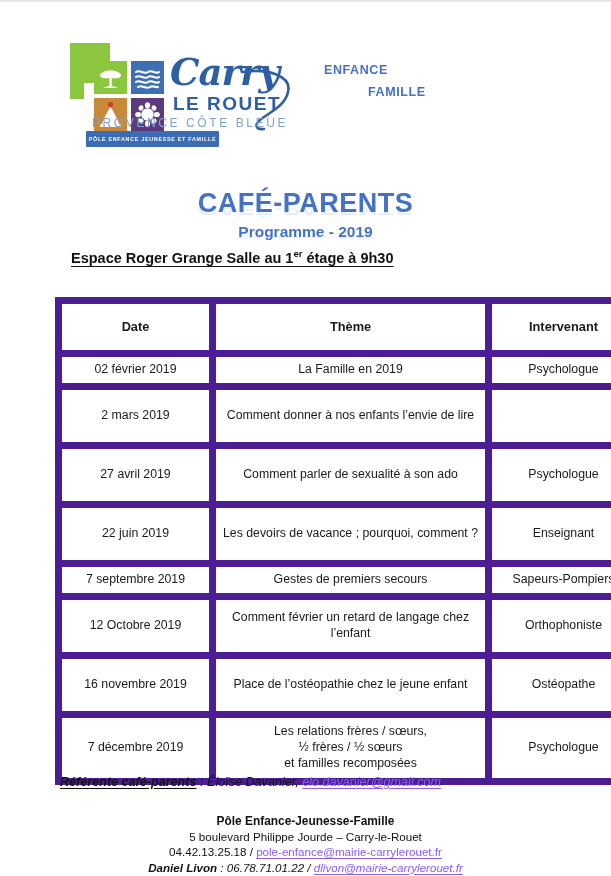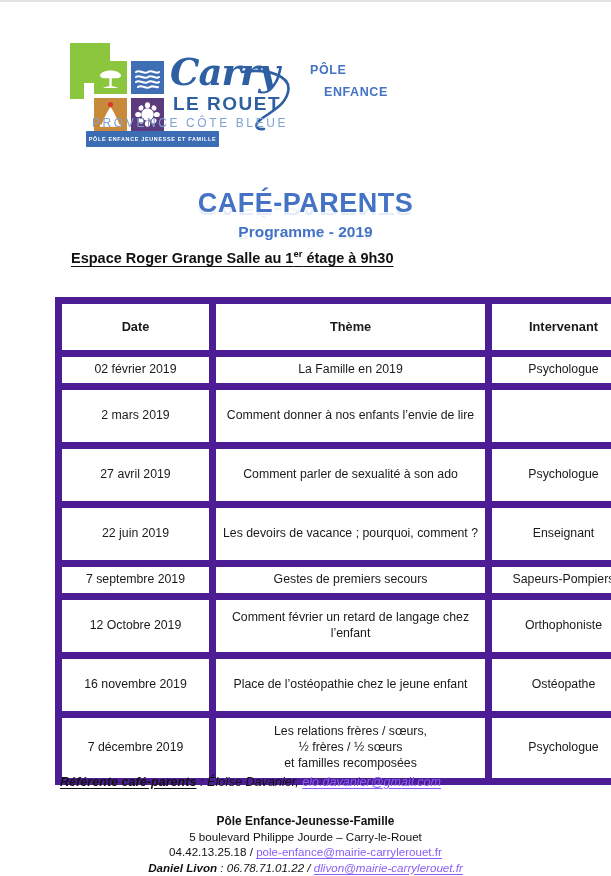--- a/index.html
+++ b/index.html
@@ -341,22 +341,22 @@
   </svg>
 
   <div id="logo-tagline">PROVENCE CÔTE BLEUE</div>
 
   <div id="logo-banner">
     <div id="logo-banner-text">PÔLE ENFANCE JEUNESSE ET FAMILLE</div>
   </div>
 </div>
 
 <div id="pole-words">
-  <div class="pw-1">PÔLE</div>
   <div class="pw-2">ENFANCE</div>
+  <div class="pw-4">FAMILLE</div>
 </div>
 
 <div id="main-title-wrap">
   <span id="main-title">CAFÉ-PARENTS<span id="main-title-reflection">CAFÉ-PARENTS</span></span>
 </div>
 
 <div id="sub-title-wrap">
   <span id="sub-title">Programme - 2019<span id="sub-title-reflection">Programme - 2019</span></span>
 </div>
 

